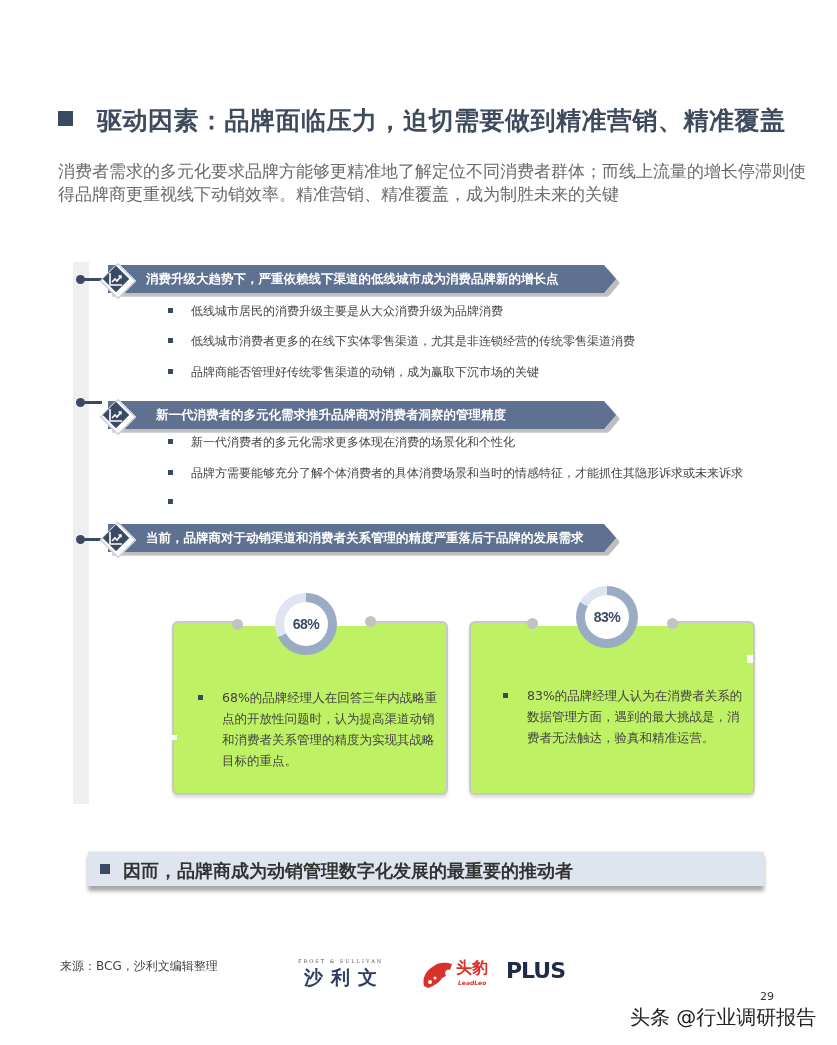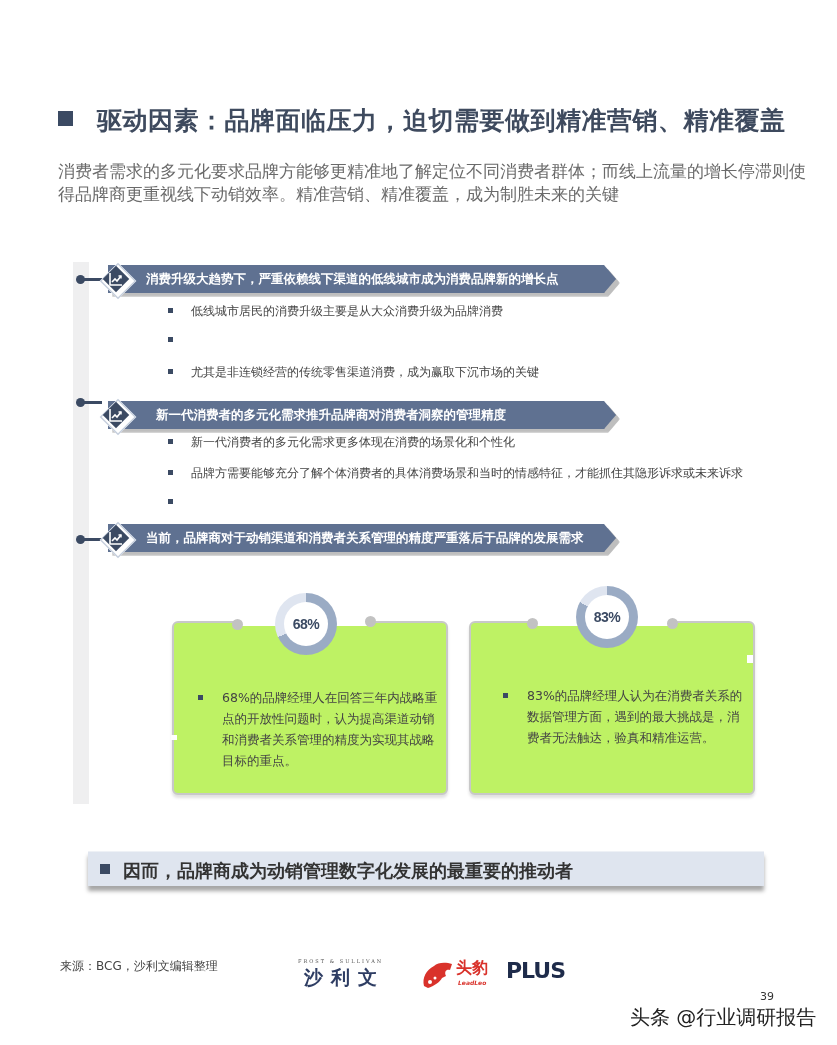--- a/index.html
+++ b/index.html
@@ -69,22 +69,22 @@
     <div class="diamond"></div>
   <svg class="icon" viewBox="0 0 16 16">
     <path d="M2 2 V14 H14" stroke="#fff" stroke-width="1.6" fill="none"></path>
     <path d="M4 11 L7 8 L9 10 L13 5" stroke="#fff" stroke-width="1.6" fill="none"></path>
     <path d="M10.5 5 H13 V7.5" stroke="#fff" stroke-width="1.4" fill="none"></path>
   </svg>
   <div class="label" style="left:66px;">消费升级大趋势下，严重依赖线下渠道的低线城市成为消费品牌新的增长点</div>
 </div>
 <div class="bullets">
   <div class="it" style="left:168px; top:303px;"><span class="b"></span><span>低线城市居民的消费升级主要是从大众消费升级为品牌消费</span></div>
-  <div class="it" style="left:168px; top:333px;"><span class="b"></span></div>
-  <div class="it" style="left:168px; top:364px;"><span class="b"></span><span>尤其是非连锁经营的传统零售渠道消费，成为赢取下沉市场的关键</span></div>
+  <div class="it" style="left:168px; top:333px;"><span class="b"></span><span>低线城市消费者更多的在线下实体零售渠道，尤其是非连锁经营的传统零售渠道消费</span></div>
+  <div class="it" style="left:168px; top:364px;"><span class="b"></span><span>品牌商能否管理好传统零售渠道的动销，成为赢取下沉市场的关键</span></div>
 </div>
 
 <div class="abs hbar" style="left:72px; top:401px; width:540px;">
   <div class="shadow" style="width:508px;"></div>
   <div class="bar" style="width:508px;"></div>
   <div class="line" style="top:0px;"></div>
     <div class="dot" style="top:-3px;"></div>
   <div class="diamond-outer"></div>
     <div class="diamond"></div>
   <svg class="icon" viewBox="0 0 16 16">
@@ -162,14 +162,14 @@
     <circle cx="15" cy="18" r="1.5" fill="#fff"></circle>
   </svg>
   <div class="logo-ll" style="position:absolute; left:36px; top:0px;">头豹</div>
   <div class="logo-ll-sub" style="position:absolute; left:38px; top:21px;">LeadLeo</div>
 </div>
 
 <div class="abs logo-plus" style="left:498px; top:958px;">
   <span>PLUS</span>
 </div>
 
-<div class="abs page-num">39</div>
+<div class="abs page-num">29</div>
 <div class="abs watermark">头条 @行业调研报告</div>
 
 </body></html>

